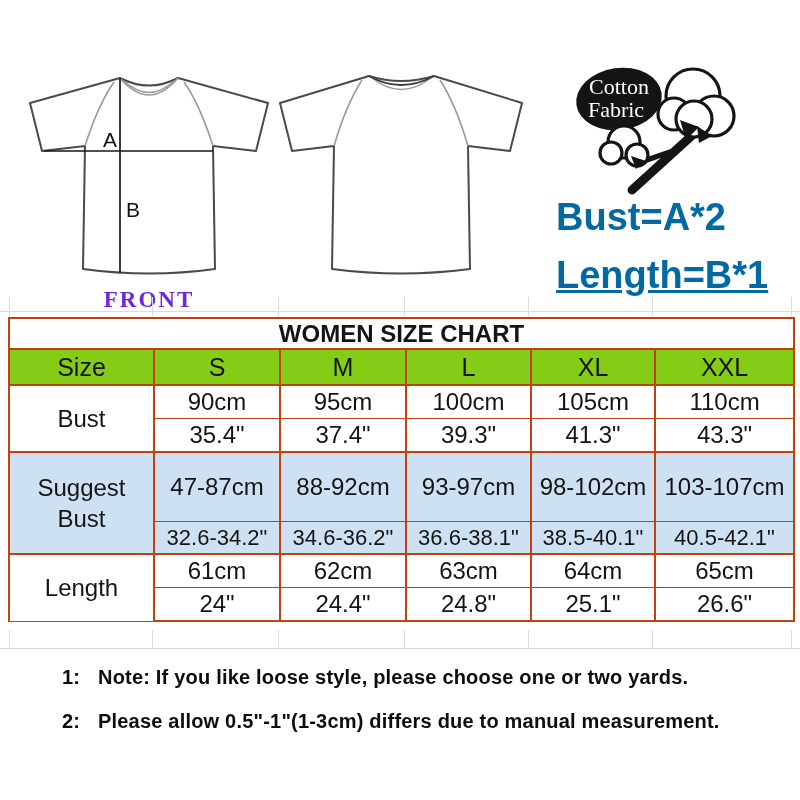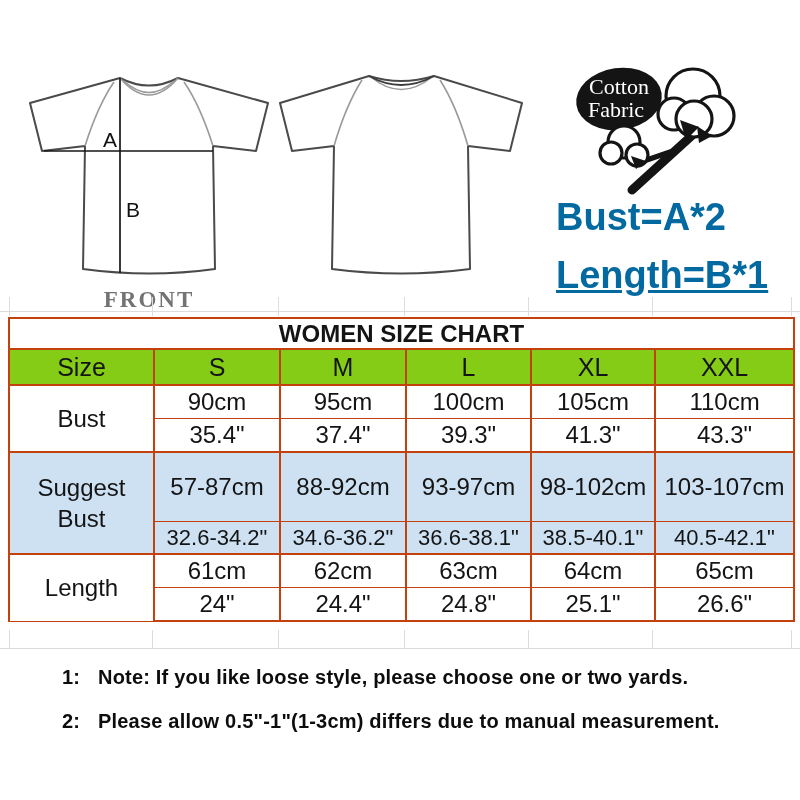--- a/index.html
+++ b/index.html
@@ -4,21 +4,21 @@
 <style>
   html,body{margin:0;padding:0;background:#fff;}
   .page{position:relative;width:800px;height:800px;background:#ffffff;overflow:hidden;
         font-family:"Liberation Sans",sans-serif;color:#111;}
 
   
   .shirt{position:absolute;}
   .shirt-front{left:28px;top:60px;width:242px;}
   .shirt-back{left:278px;top:60px;width:246px;}
   .shirt-label{text-align:center;font-family:"Liberation Serif",serif;font-weight:700;
-               font-size:23px;letter-spacing:2px;margin-top:1px;color:#737373;}
+               font-size:23px;letter-spacing:2px;margin-top:1px;color:#6d28d9;}
   .logo{position:absolute;left:552px;top:56px;}
   .formula{position:absolute;left:556px;font-size:38px;font-weight:600;color:#0369a1;
            letter-spacing:0px;white-space:nowrap;}
   .formula-bust{top:196px;}
   .formula-length{top:254px;text-decoration:underline;}
 
   
   .hggl{position:absolute;height:1px;background:#dcdcdc;left:0;width:800px;}
   .vggl{position:absolute;width:1px;background:#dcdcdc;height:19px;}
   .vggl.top{top:297px;} .vggl.bot{top:630px;}
@@ -163,21 +163,21 @@
         <td>37.4"</td>
         <td>39.3"</td>
         <td>41.3"</td>
         <td>43.3"</td>
       </tr>
 
       <tr class="cm sug-cm blue">
         <td class="lbl blue" rowspan="2">
           <div class="wrap-lbl">Suggest Bust</div>
         </td>
-        <td>57-87cm</td>
+        <td>47-87cm</td>
         <td>88-92cm</td>
         <td>93-97cm</td>
         <td>98-102cm</td>
         <td class="small-txt">103-107cm</td>
       </tr>
       <tr class="in sug-in blue">
         <td>32.6-34.2"</td>
         <td>34.6-36.2"</td>
         <td>36.6-38.1"</td>
         <td>38.5-40.1"</td>

